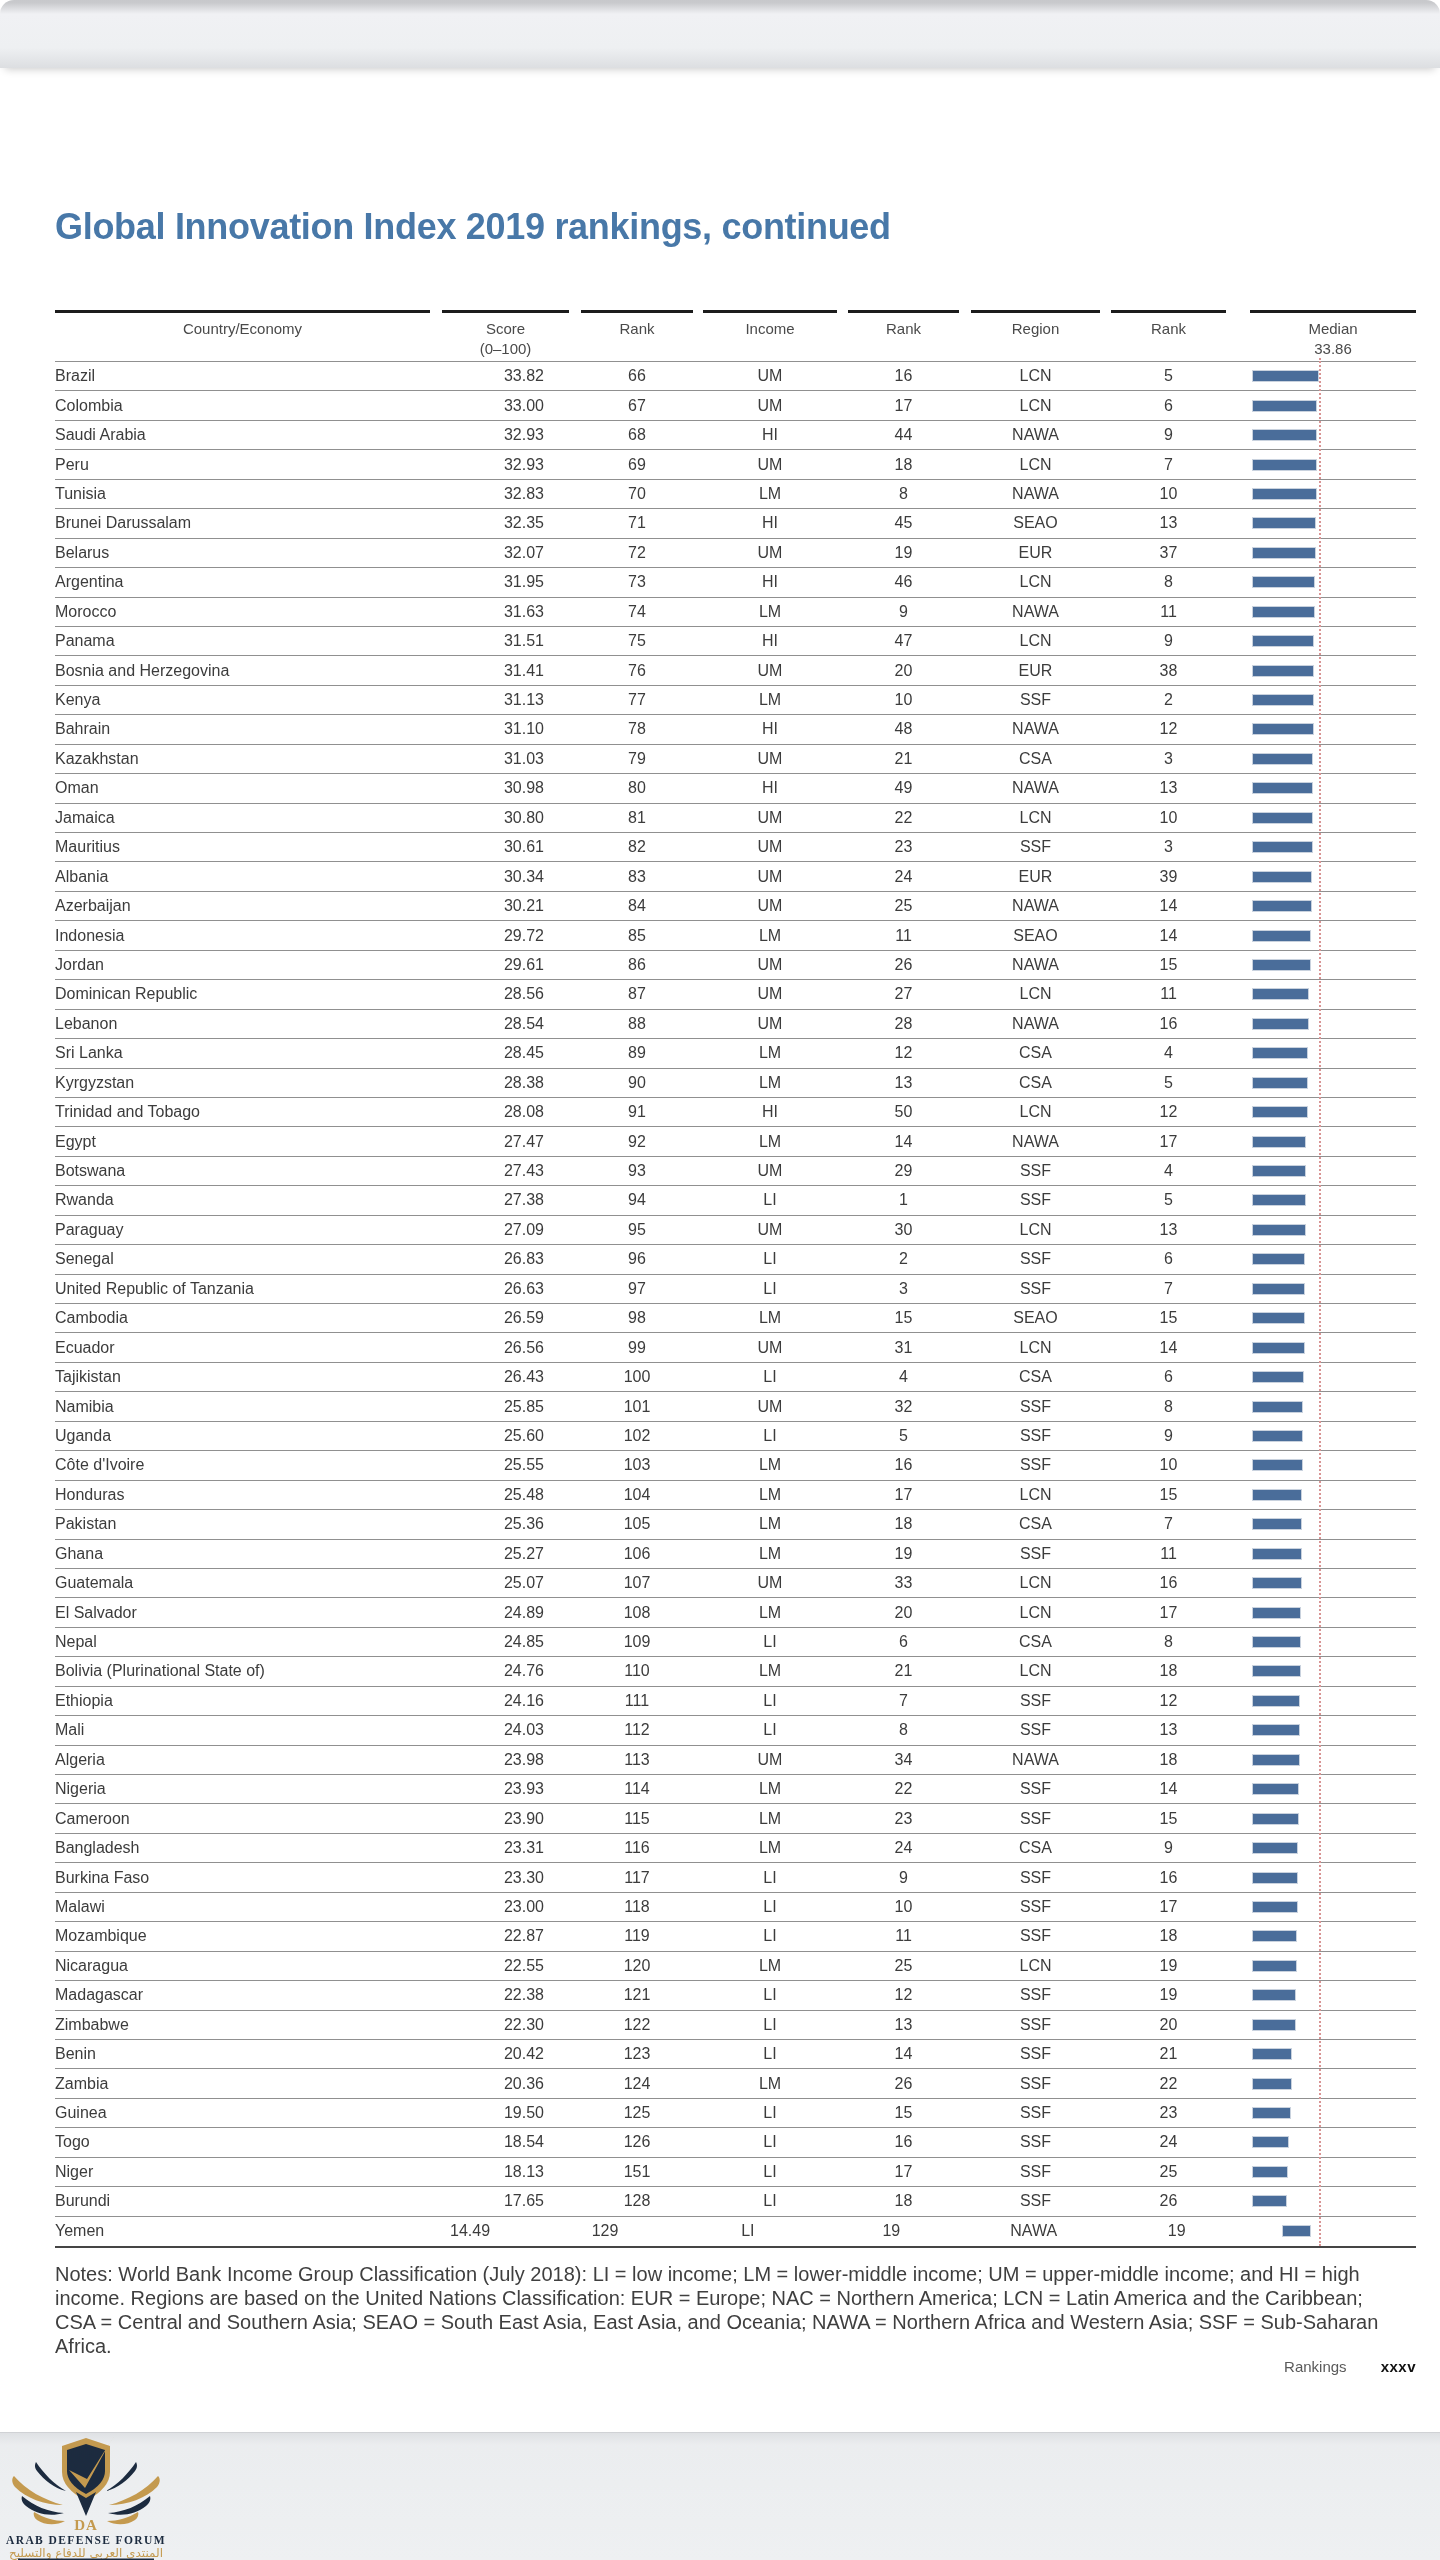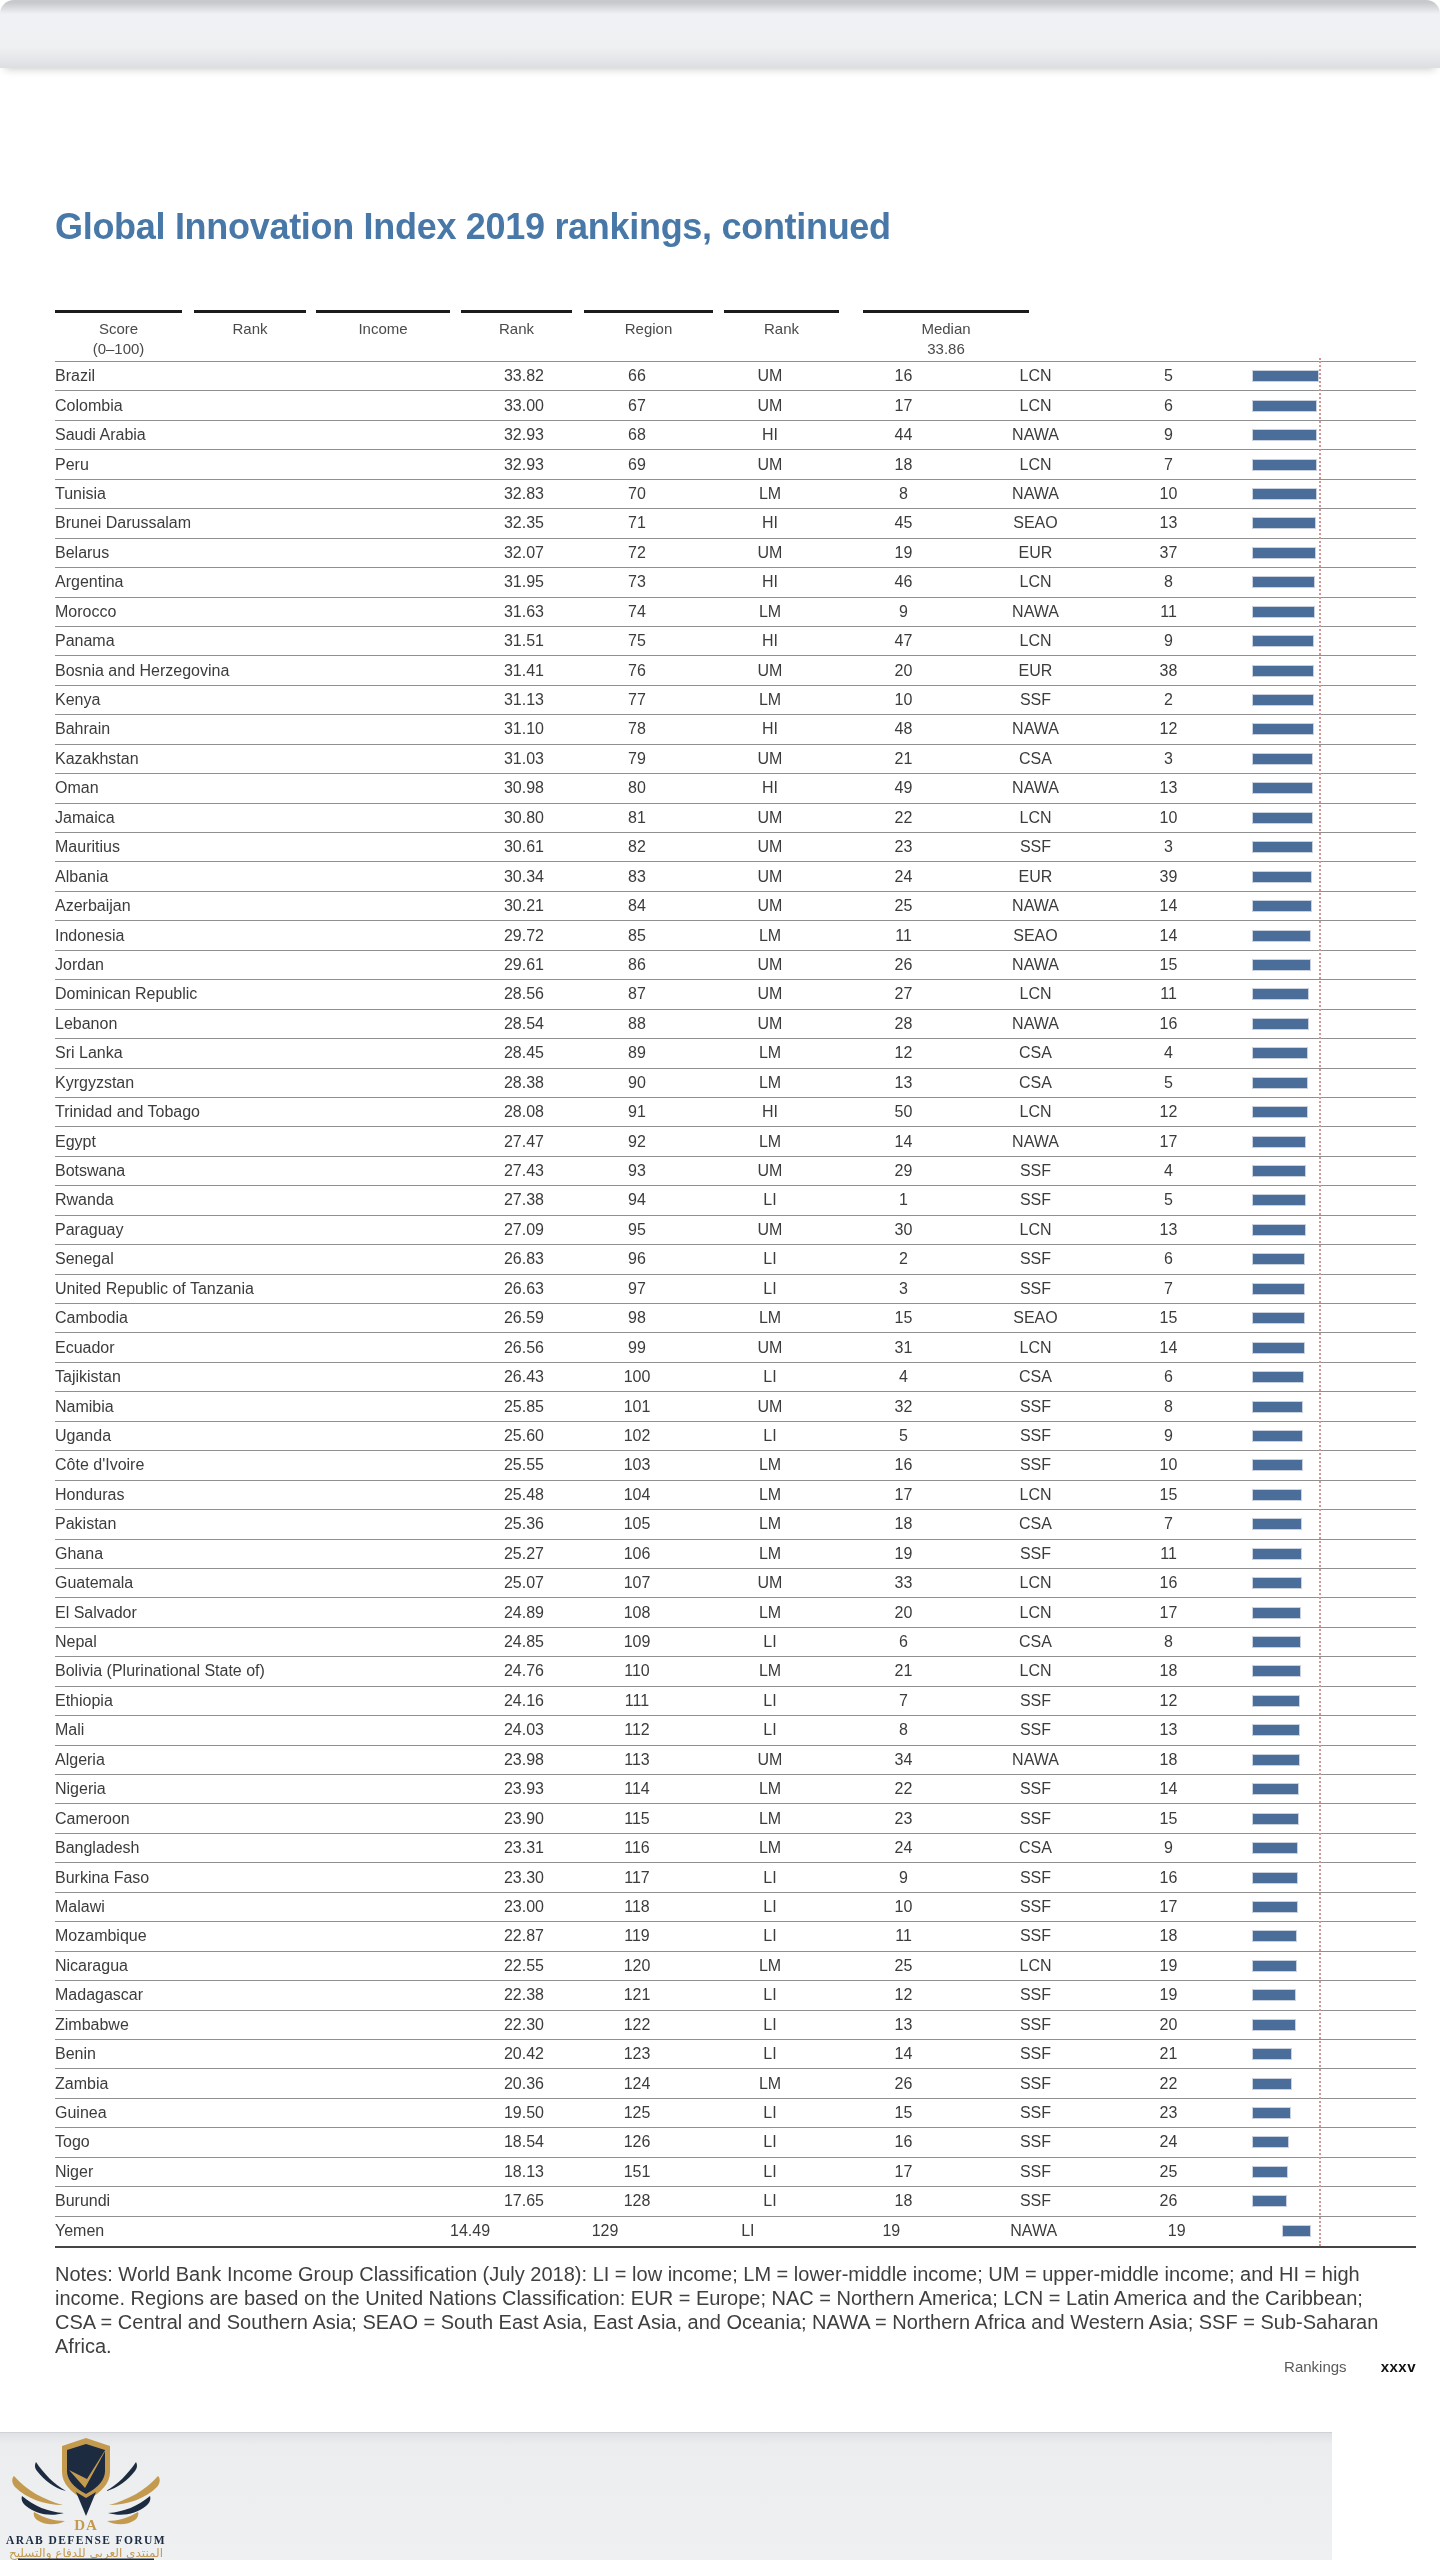--- a/index.html
+++ b/index.html
@@ -58,36 +58,37 @@
     font-size:20px;line-height:24px;color:#3f3f3f;
   }
   
   .footer{
     position:absolute;left:55px;top:2358px;width:1361px;text-align:right;
     font-size:15px;color:#5a5a5a;
   }
   .footer .page-num{font-weight:bold;color:#111111;margin-left:34px;letter-spacing:0.5px;}
   
   .bottom-band{
-    position:absolute;left:0;bottom:0;width:1332px;height:127px;
+    position:absolute;left:0;bottom:0;width:1440px;height:127px;
     background:linear-gradient(180deg,#dfe1e4 0px,#ebedef 12px,#eef0f2 100%);
     border-top:1px solid #d0d2d5;
     text-align:center;
   }
   .logo{position:absolute;left:6px;bottom:0;width:160px;height:126px;}
 </style>
 </head>
 <body>
 
 <div class="top-band"></div>
 
 <h1 class="page-title">Global Innovation Index 2019 rankings, continued</h1>
 
 <div class="gii-table">
   <div class="thead">
+    <div class="cell c1">Country/Economy</div>
     <div class="cell c2"><span>Score</span><br><span>(0–100)</span></div>
     <div class="cell c3">Rank</div>
     <div class="cell c4">Income</div>
     <div class="cell c5">Rank</div>
     <div class="cell c6">Region</div>
     <div class="cell c7">Rank</div>
     <div class="cell c8"><span>Median</span><br><span>33.86</span></div>
   </div>
   <div class="tbody" id="rows">
     <div class="median-line"></div>

